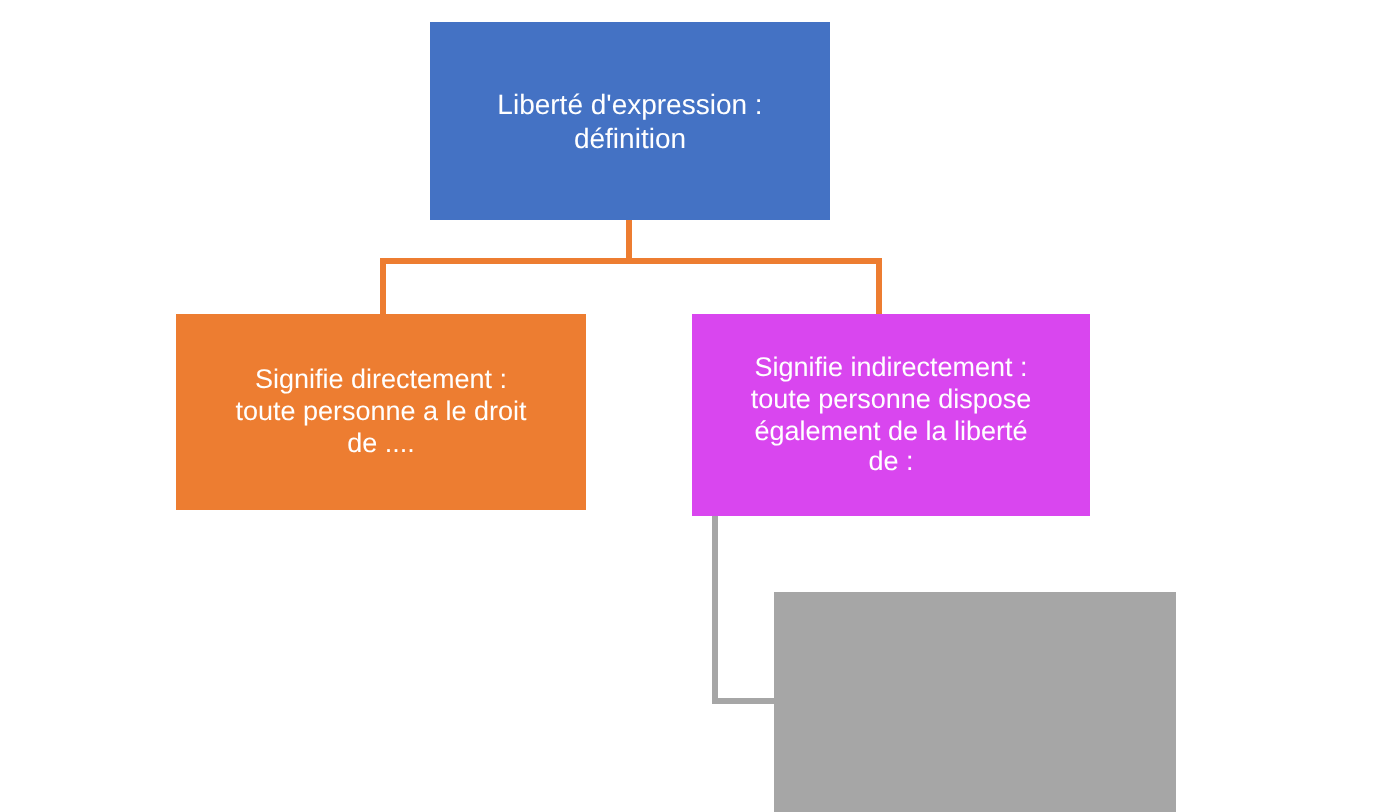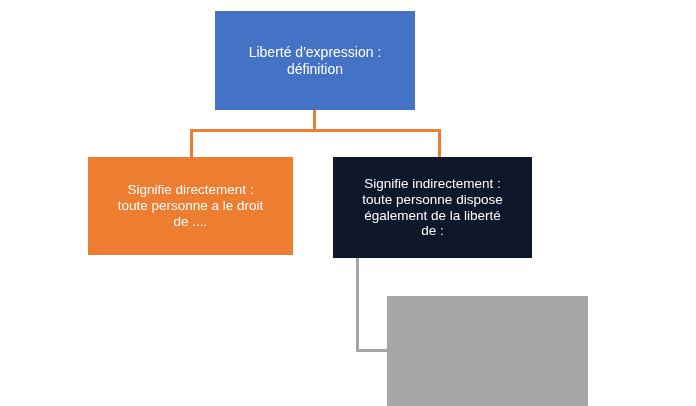--- a/index.html
+++ b/index.html
@@ -39,25 +39,25 @@
   }
   .node-left {
     left: 88px;
     top: 157px;
     width: 205px;
     height: 98px;
     background: #ED7D31;
     font-size: 13.5px;
   }
   .node-right {
-    left: 333px;
+    left: 346px;
     top: 157px;
     width: 199px;
     height: 101px;
-    background: #0f172a;
+    background: #d946ef;
     font-size: 13.5px;
   }
   .node-empty {
     left: 387px;
     top: 296px;
     width: 201px;
     height: 110px;
     background: #A6A6A6;
   }
 

